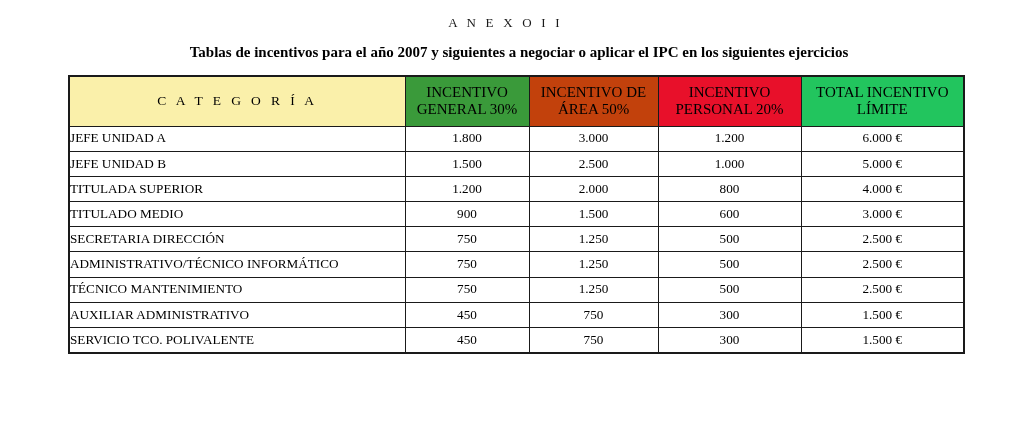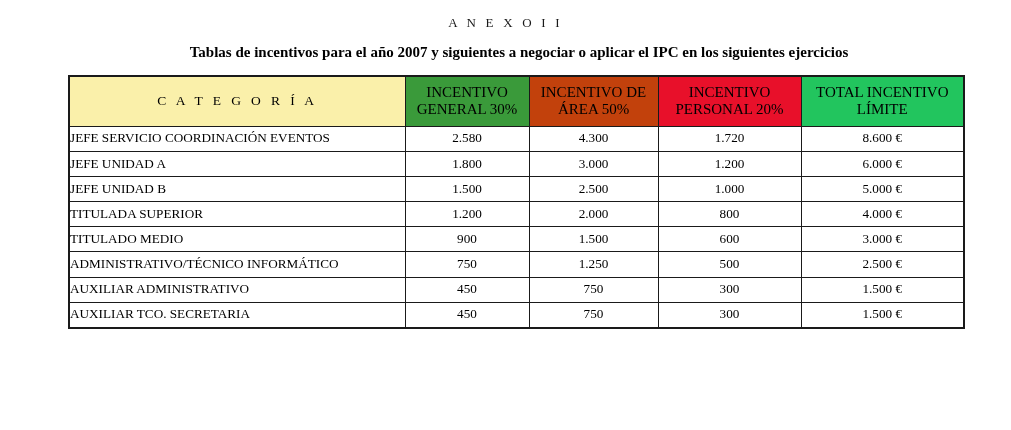--- a/index.html
+++ b/index.html
@@ -135,27 +135,20 @@
           <span>PERSONAL 20%</span>
         </th>
         <th class="h-total">
           <span>TOTAL INCENTIVO</span><br>
           <span>LÍMITE</span>
         </th>
       </tr>
     </thead>
     <tbody id="table-body">
         <tr>
-          <td class="cat">JEFE SERVICIO COORDINACIÓN EVENTOS</td>
-          <td class="num">2.580</td>
-          <td class="num">4.300</td>
-          <td class="num">1.720</td>
-          <td class="total">8.600 €</td>
-        </tr>
-        <tr>
           <td class="cat">JEFE UNIDAD A</td>
           <td class="num">1.800</td>
           <td class="num">3.000</td>
           <td class="num">1.200</td>
           <td class="total">6.000 €</td>
         </tr>
         <tr>
           <td class="cat">JEFE UNIDAD B</td>
           <td class="num">1.500</td>
           <td class="num">2.500</td>
@@ -170,35 +163,49 @@
           <td class="total">4.000 €</td>
         </tr>
         <tr>
           <td class="cat">TITULADO MEDIO</td>
           <td class="num">900</td>
           <td class="num">1.500</td>
           <td class="num">600</td>
           <td class="total">3.000 €</td>
         </tr>
         <tr>
-          <td class="cat">ADMINISTRATIVO/TÉCNICO INFORMÁTICO</td>
+          <td class="cat">SECRETARIA DIRECCIÓN</td>
           <td class="num">750</td>
           <td class="num">1.250</td>
           <td class="num">500</td>
           <td class="total">2.500 €</td>
         </tr>
         <tr>
+          <td class="cat">ADMINISTRATIVO/TÉCNICO INFORMÁTICO</td>
+          <td class="num">750</td>
+          <td class="num">1.250</td>
+          <td class="num">500</td>
+          <td class="total">2.500 €</td>
+        </tr>
+        <tr>
+          <td class="cat">TÉCNICO MANTENIMIENTO</td>
+          <td class="num">750</td>
+          <td class="num">1.250</td>
+          <td class="num">500</td>
+          <td class="total">2.500 €</td>
+        </tr>
+        <tr>
           <td class="cat">AUXILIAR ADMINISTRATIVO</td>
           <td class="num">450</td>
           <td class="num">750</td>
           <td class="num">300</td>
           <td class="total">1.500 €</td>
         </tr>
         <tr>
-          <td class="cat">AUXILIAR TCO. SECRETARIA</td>
+          <td class="cat">SERVICIO TCO. POLIVALENTE</td>
           <td class="num">450</td>
           <td class="num">750</td>
           <td class="num">300</td>
           <td class="total">1.500 €</td>
         </tr>
       </tbody>
   </table>
 </div>
 
 </body></html>

